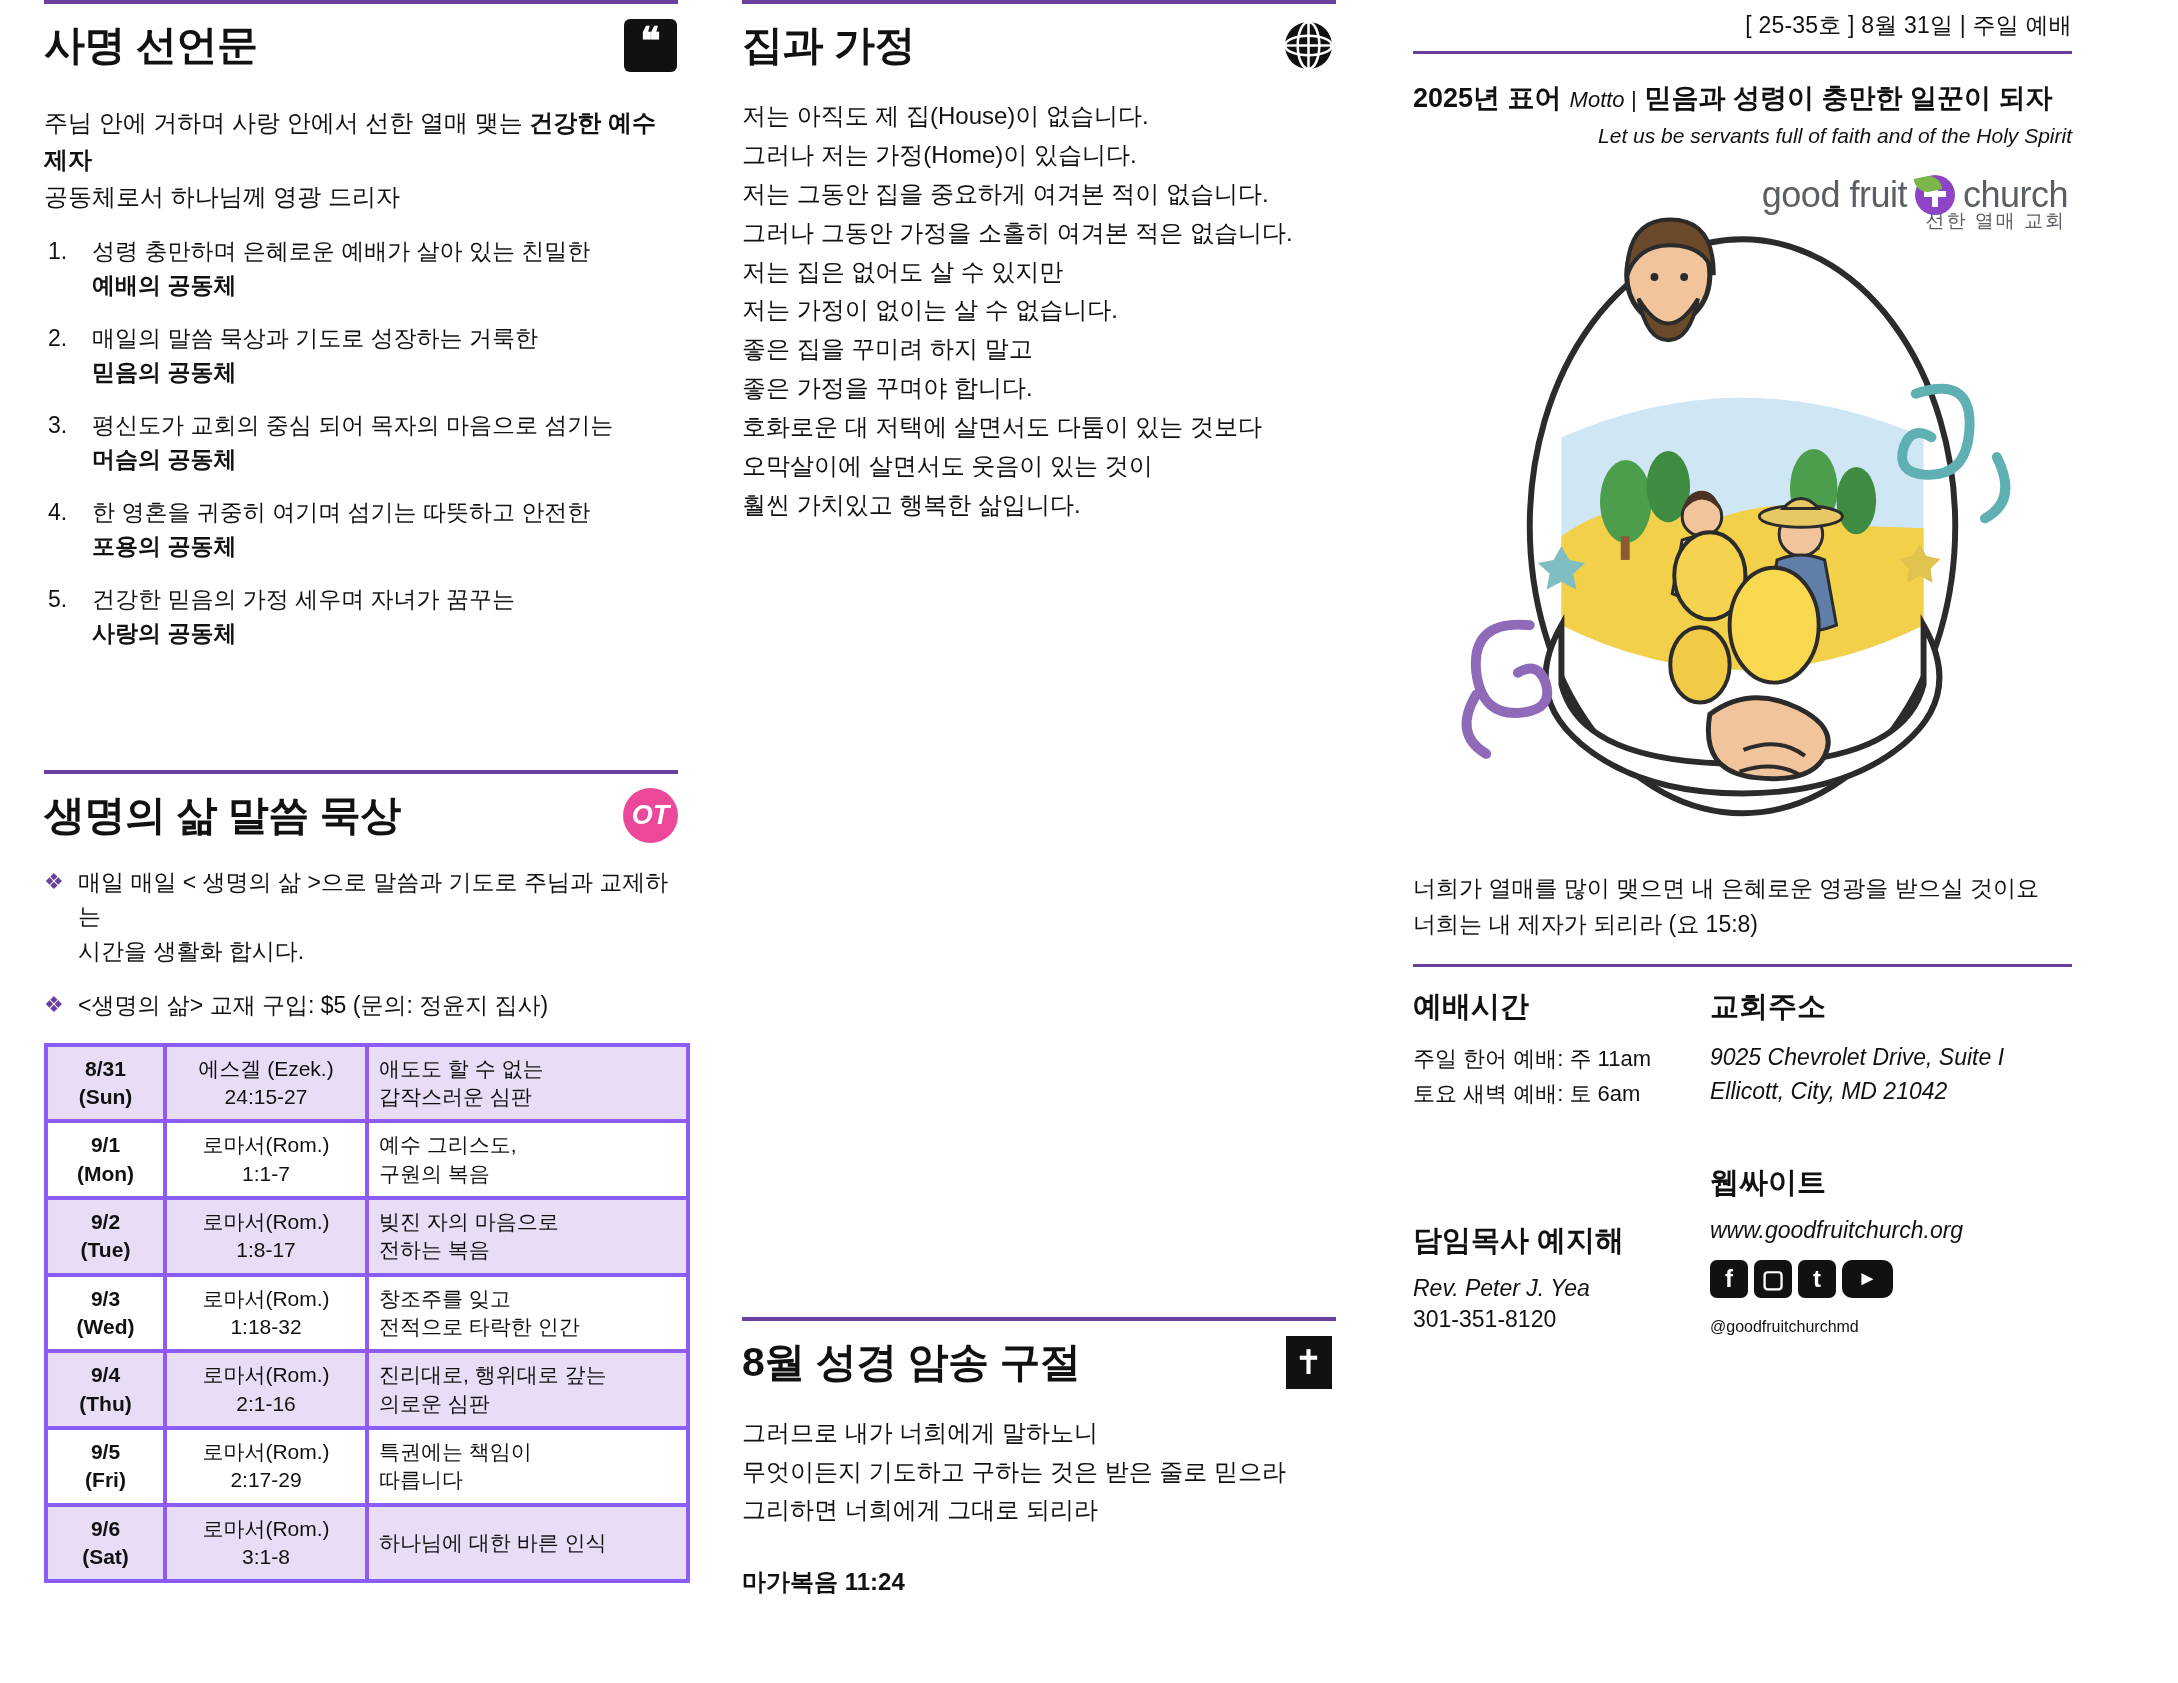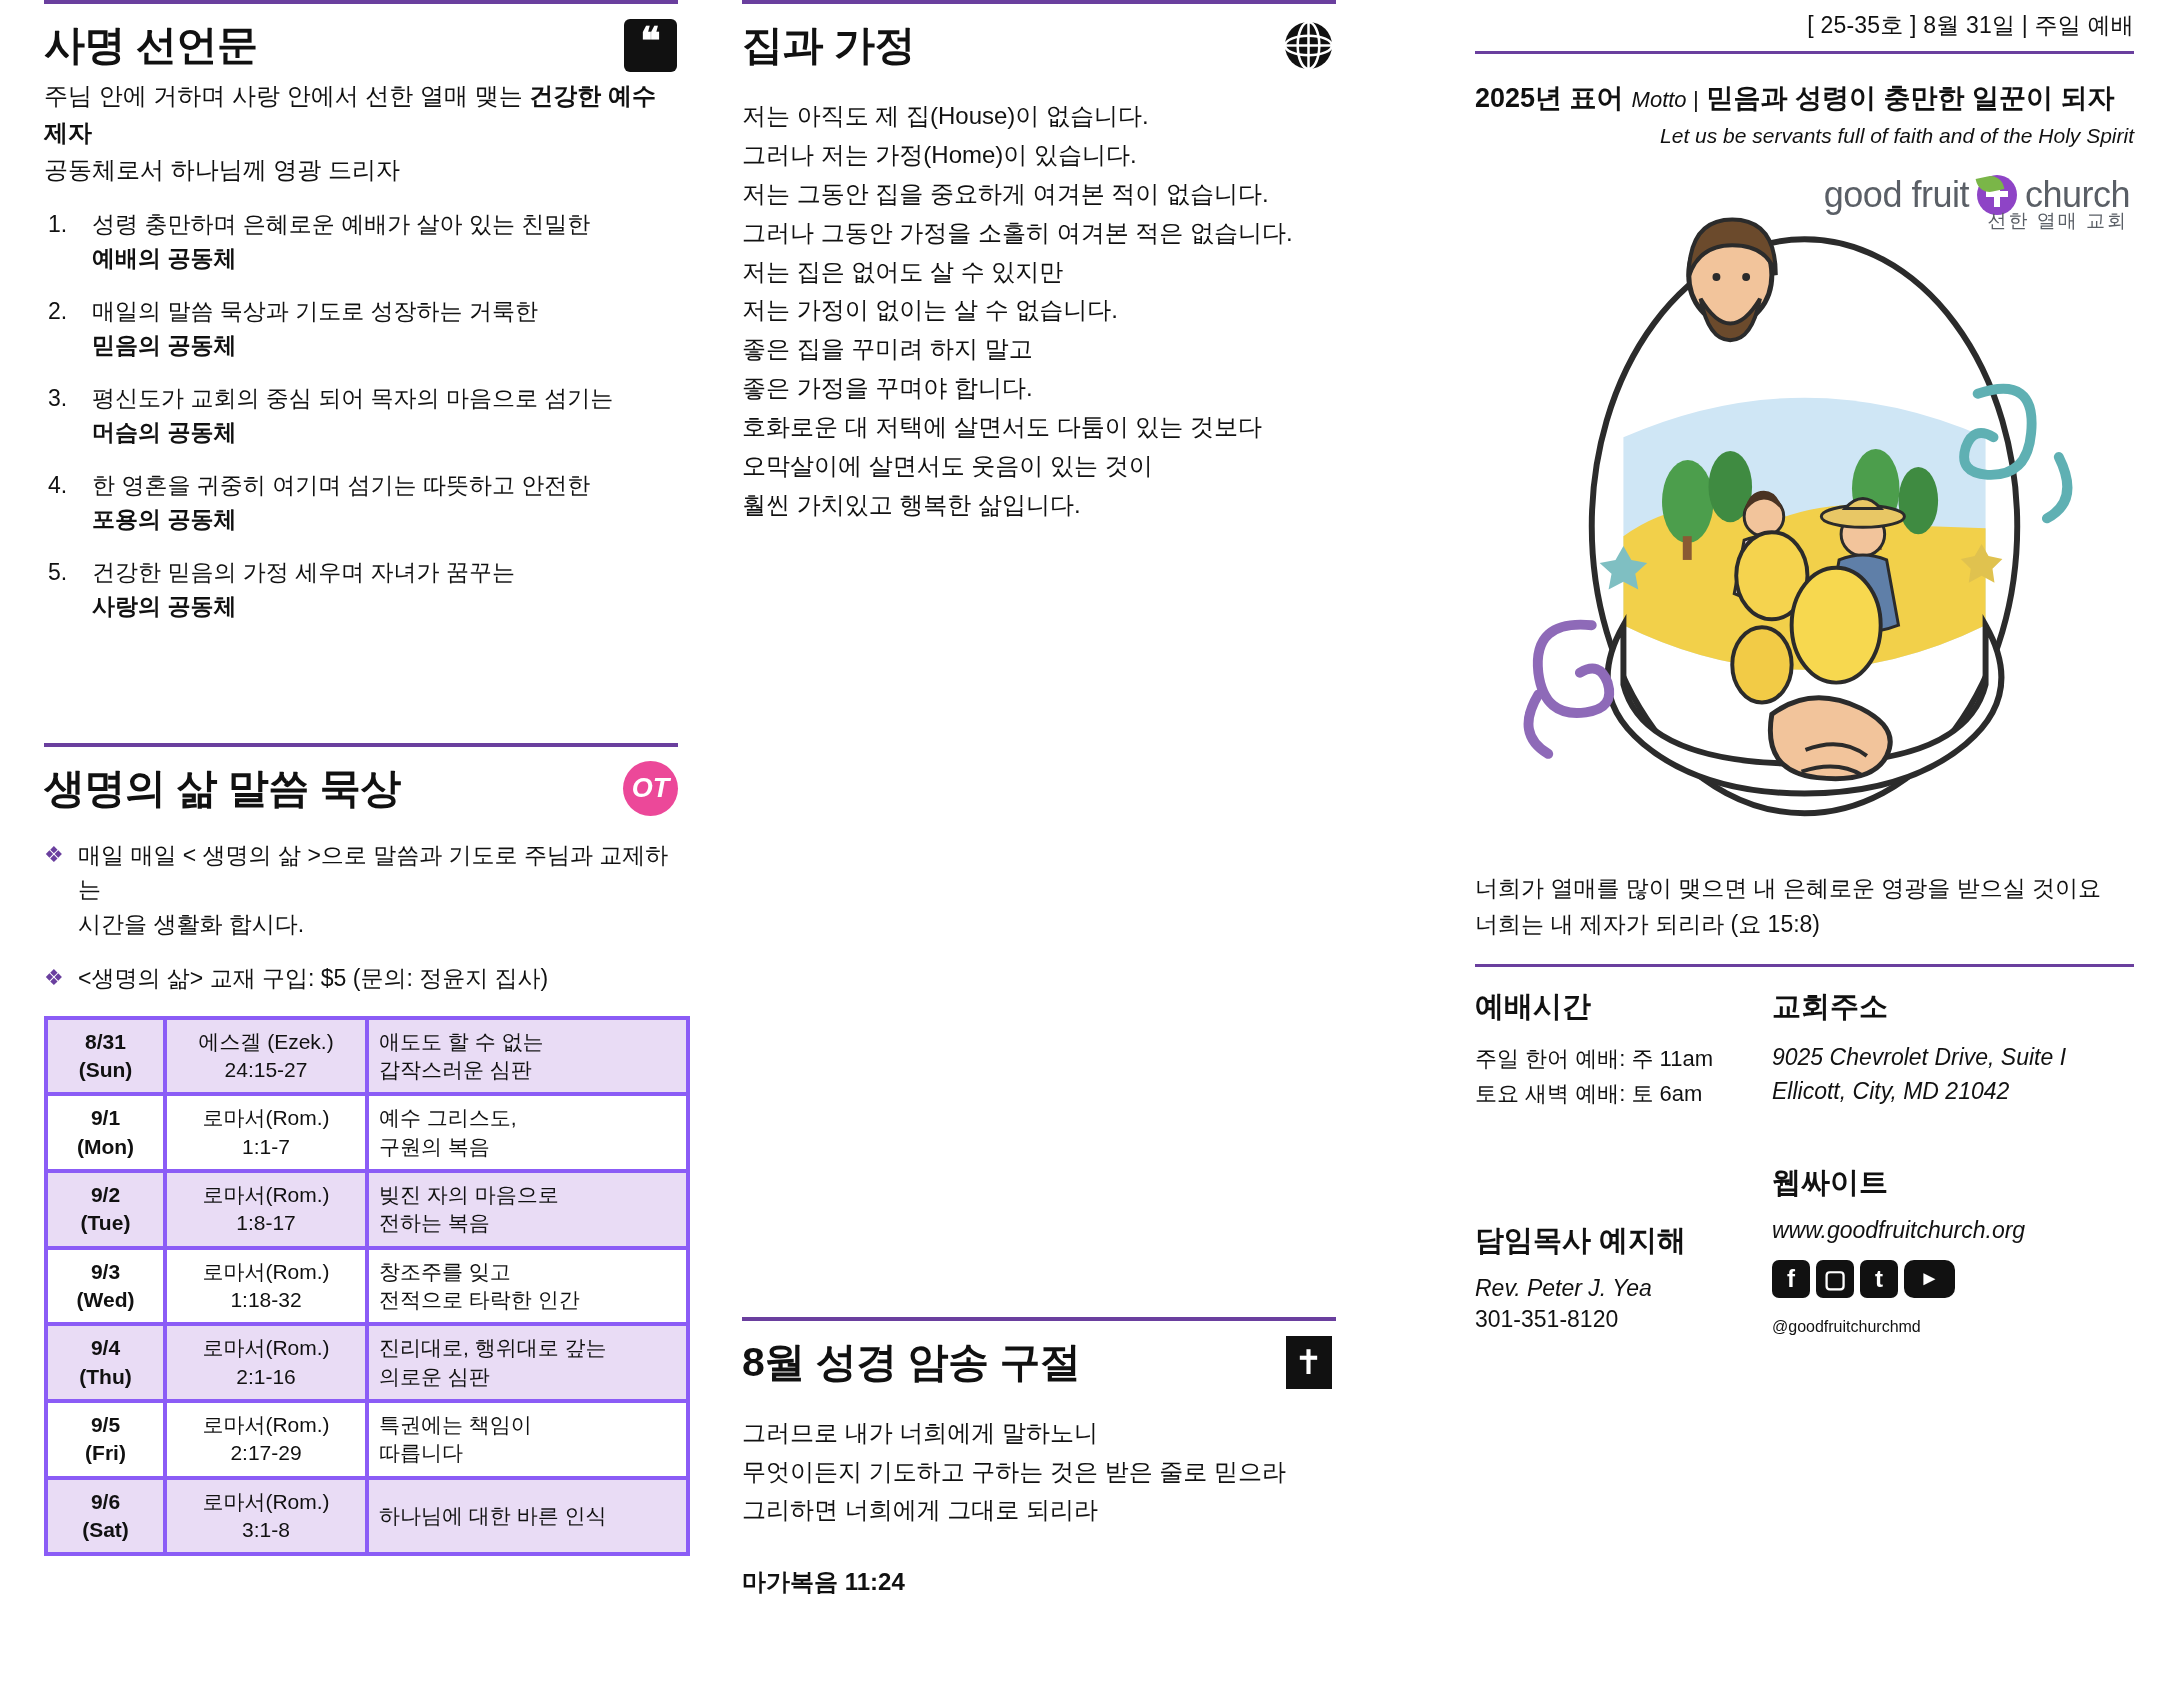--- a/index.html
+++ b/index.html
@@ -22,21 +22,21 @@
     padding: 16px;
   }
 
   
   .col {
     position: absolute;
     top: 0;
   }
   .col-left   { left: 44px;   width: 634px; }
   .col-mid    { left: 742px;  width: 594px; }
-  .col-right  { left: 1475px; width: 659px; }
+  .col-right  { left: 1413px; width: 659px; }
 
   
   .rule-top {
     border-top: 4px solid #6a3f9e;
     width: 100%;
   }
   .rule-thin {
     border-top: 3px solid #6a3f9e;
     width: 100%;
   }
@@ -95,21 +95,21 @@
     font-size: 34px;
     display: flex;
     align-items: center;
     justify-content: center;
   }
 
   
   .mission-text {
     font-size: 24px;
     line-height: 1.55;
-    margin-top: 4px;
+    margin-top: 31px;
   }
   .mission-text b { font-weight: bold; }
 
   .vision-title {
     font-size: 37px;
     font-weight: bold;
     margin-top: 30px;
   }
   ol.vision {
     list-style: none;

